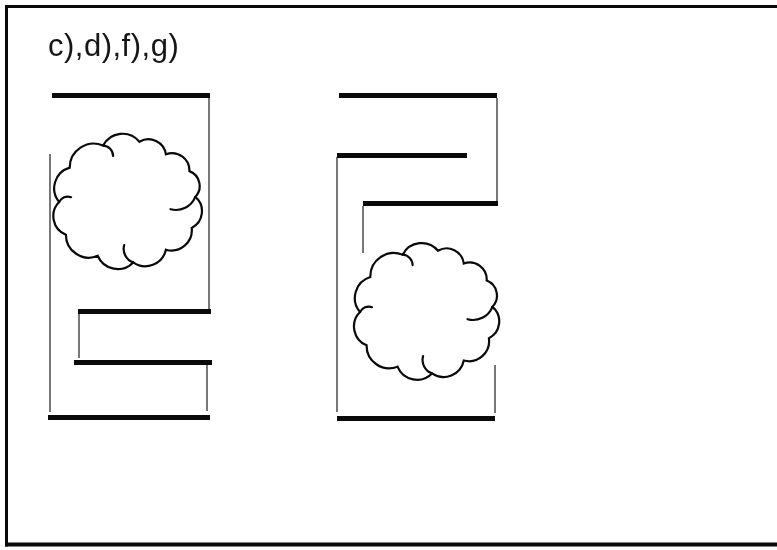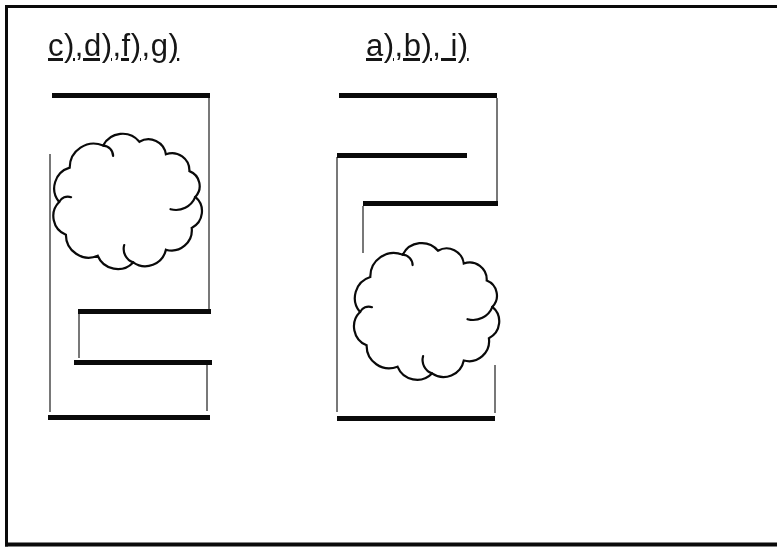--- a/index.html
+++ b/index.html
@@ -24,21 +24,20 @@
     display: block;
   }
   .panel-label {
     position: absolute;
     top: 28px;
     font-size: 31px;
     letter-spacing: 0.5px;
     color: #161616;
     white-space: pre;
     user-select: none;
-    text-decoration: underline;
   }
   .panel-label.left  { left: 48px; }
   .panel-label.right { left: 366px; }
 </style>
 </head>
 <body>
 
 <div class="stage">
   <svg class="canvas" width="777" height="550" viewBox="0 0 777 550">
       <line x1="5" y1="6.5" x2="777" y2="6.5" stroke="#0a0a0a" stroke-width="3"></line>
@@ -65,14 +64,13 @@
       <line x1="337" y1="155.5" x2="467" y2="155.5" stroke="#0a0a0a" stroke-width="5"></line>
       <line x1="363" y1="203.5" x2="498" y2="203.5" stroke="#0a0a0a" stroke-width="5"></line>
       <line x1="337" y1="418.5" x2="495" y2="418.5" stroke="#0a0a0a" stroke-width="5"></line>
       <path d="M 402.7 254.7 A 21.3 21.3 0 0 1 438.0 250.7 A 17.3 17.3 0 0 1 463.8 263.5 A 17.1 17.1 0 0 1 486.7 280.6 A 16.1 16.1 0 0 1 492.4 306.8 A 19.0 19.0 0 0 1 488.9 338.3 A 20.1 20.1 0 0 1 463.8 360.5 A 20.6 20.6 0 0 1 432.0 373.4 A 21.0 21.0 0 0 1 397.5 366.7 A 22.6 22.6 0 0 1 366.6 345.3 A 20.4 20.4 0 0 1 360.0 312.0 A 21.9 21.9 0 0 1 370.3 277.0 A 23.6 23.6 0 0 1 402.7 254.7 Z" fill="#ffffff" stroke="#0a0a0a" stroke-width="2.2" stroke-linecap="round"></path>
       <path d="M 492.4 306.8 A 20.8 20.8 0 0 1 467.5 319.2" fill="none" stroke="#0a0a0a" stroke-width="2.2" stroke-linecap="round"></path>
       <path d="M 432.0 373.4 A 14.4 14.4 0 0 1 423.1 356.0" fill="none" stroke="#0a0a0a" stroke-width="2.2" stroke-linecap="round"></path>
       <path d="M 402.7 254.7 A 10.4 10.4 0 0 1 412.6 265.1" fill="none" stroke="#0a0a0a" stroke-width="2.2" stroke-linecap="round"></path>
       <path d="M 360.0 312.0 A 9.6 9.6 0 0 1 372.0 307.2" fill="none" stroke="#0a0a0a" stroke-width="2.2" stroke-linecap="round"></path>
     </svg>
   <div class="panel-label left">c),d),f),g)</div>
-  <div class="panel-label right">a),b), i)</div>
 </div>
 
 </body></html>

